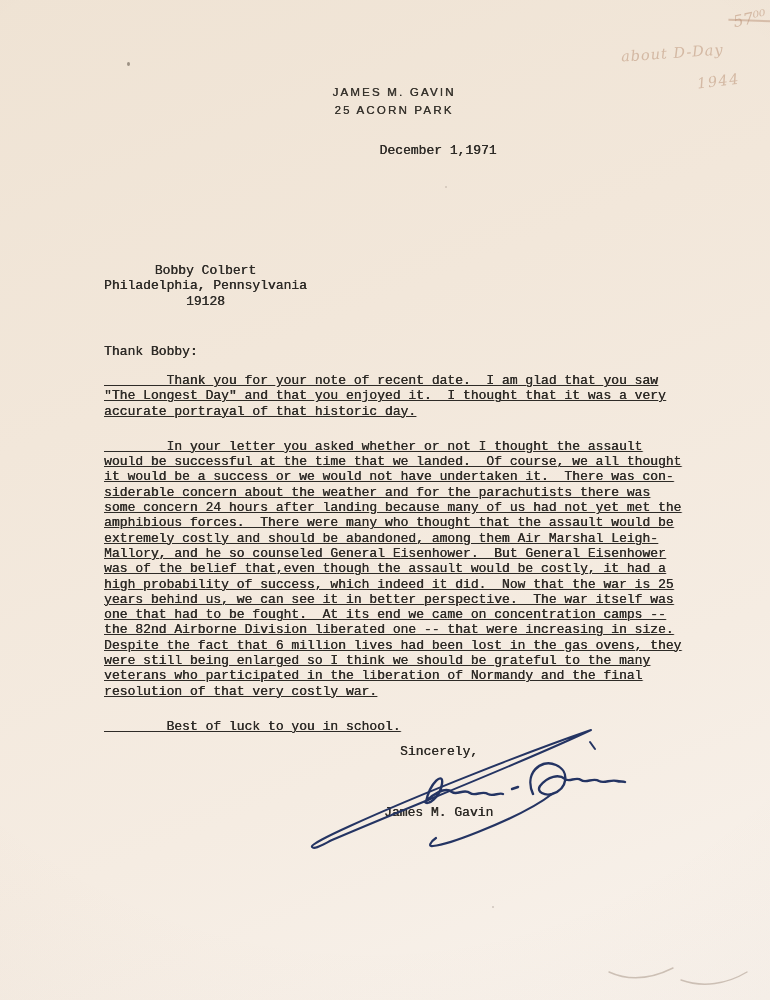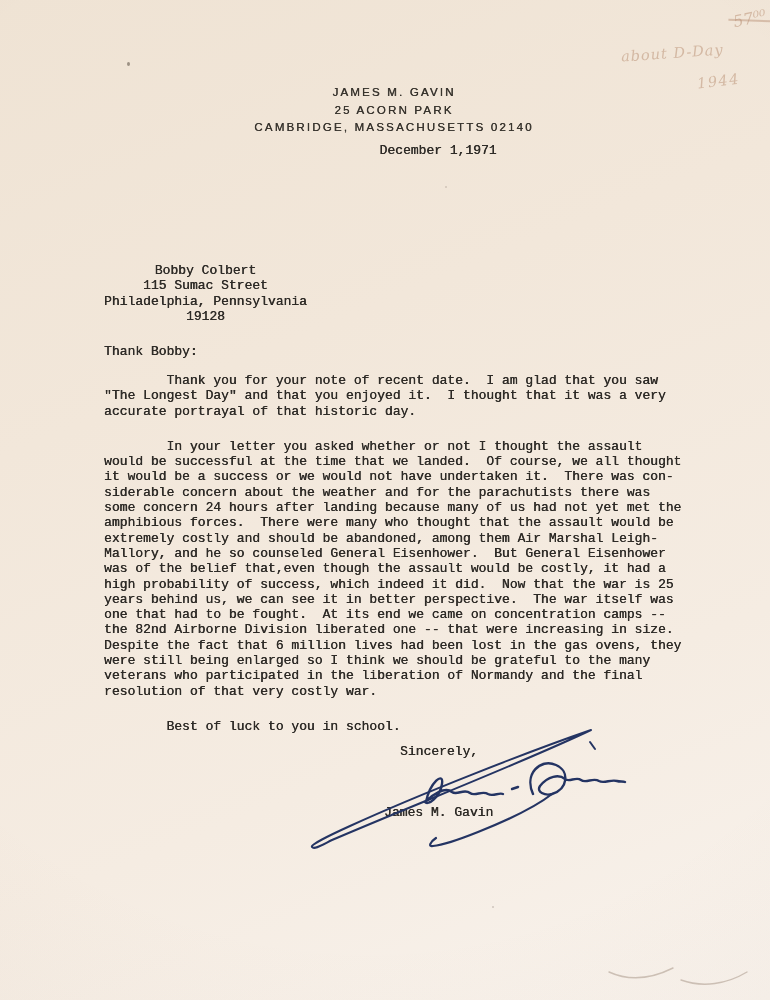--- a/index.html
+++ b/index.html
@@ -16,21 +16,21 @@
         text-shadow:0.35px 0 0 currentColor;}
   .letterhead{
     position:absolute;top:84px;left:0;width:100%;padding-left:18px;box-sizing:border-box;
     text-align:center;font-family:"Liberation Sans",sans-serif;font-size:11.5px;
     letter-spacing:2.2px;line-height:17.5px;color:#38342e;text-shadow:0.3px 0 0 currentColor;
   }
   .date{position:absolute;top:143px;left:0;width:100%;padding-left:18px;box-sizing:border-box;text-align:center;margin-left:44px;}
   .recipient{position:absolute;left:104px;top:263px;text-align:center;}
   .salutation{position:absolute;left:104px;top:344px;}
   .letterbody{position:absolute;left:104px;top:373px;}
-  .para{margin:0 0 20px 0;}
+  .para{margin:0 0 20px 0;text-decoration:underline;}
   .closing{position:absolute;left:400px;top:744px;}
   .typed-name{position:absolute;left:384px;top:805px;}
   .signature{position:absolute;left:268px;top:714px;width:382px;height:146px;color:#243463;z-index:3;}
   .signature path{fill:none;stroke:currentColor;stroke-linecap:round;stroke-linejoin:round;}
   .pencil{position:absolute;font-family:"DejaVu Serif",serif;font-style:italic;
           color:rgba(187,148,121,0.55);z-index:2;}
   .pencil-price{left:733px;top:9px;font-size:16px;transform:rotate(-12deg);}
   .pencil-price .strike{position:absolute;left:-5px;top:11px;width:46px;height:1.5px;
           background:rgba(187,148,121,0.5);transform:rotate(14deg);}
   .pencil-subject{left:621px;top:45px;font-size:14.5px;letter-spacing:1px;transform:rotate(-4deg);}
@@ -50,26 +50,25 @@
   <div class="pencil pencil-price">
     <span>57⁰⁰</span>
     <i class="strike"></i>
   </div>
   <div class="pencil pencil-subject">about D-Day</div>
   <div class="pencil pencil-year">1944</div>
 
   <header class="letterhead">
     <div>JAMES M. GAVIN</div>
     <div>25 ACORN PARK</div>
-    <div>CAMBRIDGE, MASSACHUSETTS 02140</div>
   </header>
 
   <div class="date mono">December 1,1971</div>
 
-  <div class="recipient mono"><div>Bobby Colbert</div><div>115 Sumac Street</div><div>Philadelphia, Pennsylvania</div><div>19128</div></div>
+  <div class="recipient mono"><div>Bobby Colbert</div><div>Philadelphia, Pennsylvania</div><div>19128</div></div>
 
   <div class="salutation mono">Thank Bobby:</div>
 
   <div class="letterbody mono"><div class="para">        Thank you for your note of recent date.  I am glad that you saw
 "The Longest Day" and that you enjoyed it.  I thought that it was a very
 accurate portrayal of that historic day.</div><div class="para">        In your letter you asked whether or not I thought the assault
 would be successful at the time that we landed.  Of course, we all thought
 it would be a success or we would not have undertaken it.  There was con-
 siderable concern about the weather and for the parachutists there was
 some concern 24 hours after landing because many of us had not yet met the

